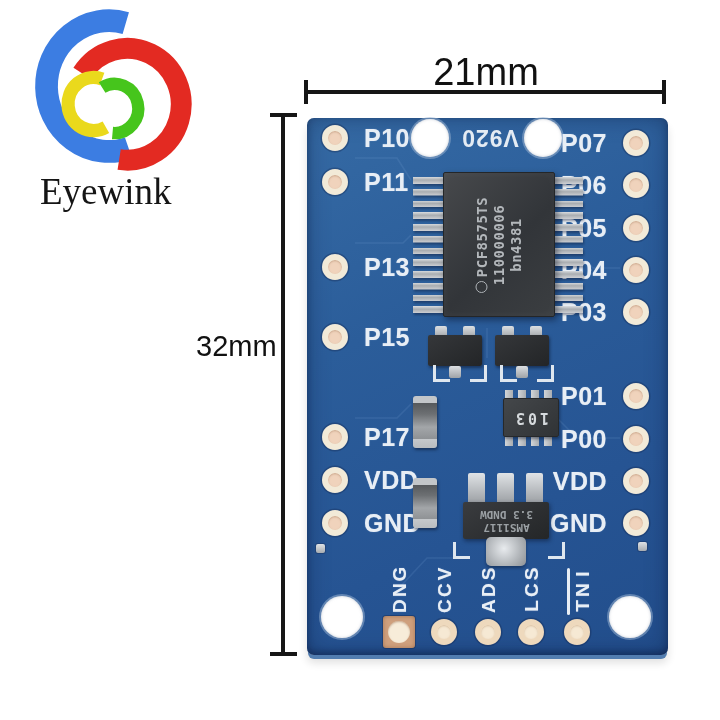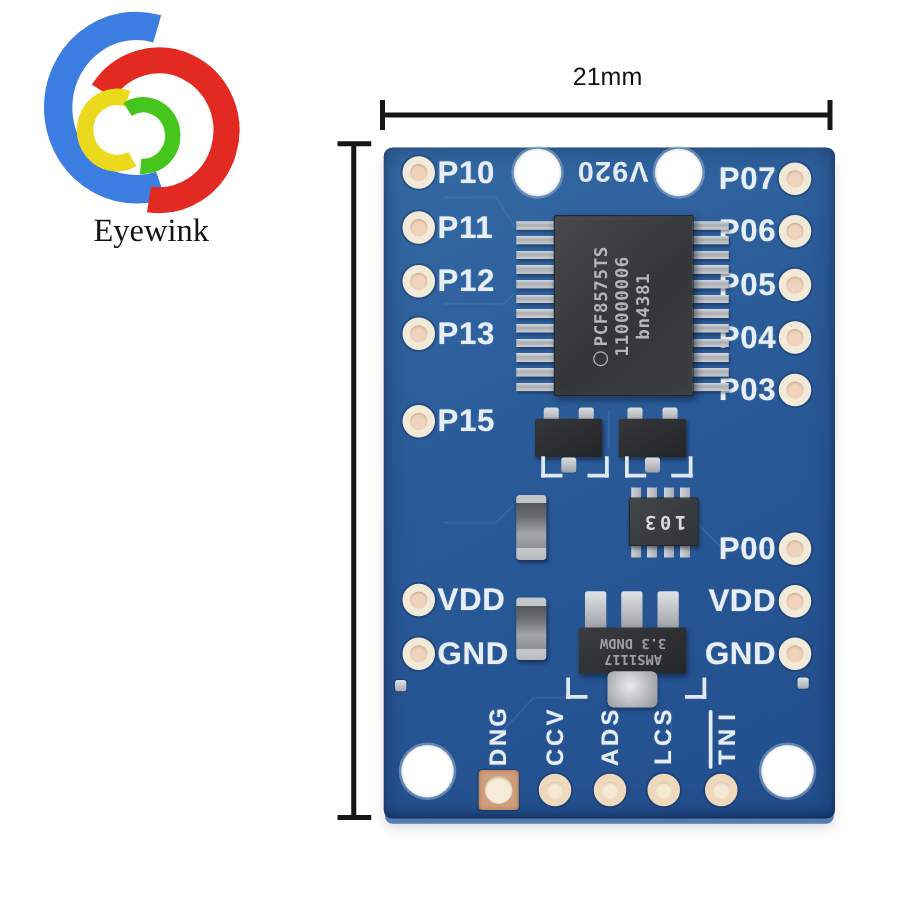--- a/index.html
+++ b/index.html
@@ -1,27 +1,27 @@
 <!DOCTYPE html>
 <html><head>
 <meta charset="utf-8">
 <style>
   html,body{margin:0;padding:0;background:#ffffff;}
   .stage{position:relative;width:720px;height:720px;background:#ffffff;overflow:hidden;
          font-family:"Liberation Sans",sans-serif;}
   .abs{position:absolute;}
 
   
-  #logo-caption{position:absolute;left:40px;top:170px;width:162px;text-align:center;
-    font-family:"Liberation Serif",serif;font-size:26px;color:#151515;}
+  #logo-caption{position:absolute;left:40px;top:170px;width:162px;
+    font-family:"Liberation Serif",serif;font-size:37px;color:#151515;}
 
   
   .dim{background:#161616;}
   #dim-h-label{position:absolute;left:307px;top:51px;width:358px;text-align:center;
-    font-size:20px;color:#111;}
+    font-size:38px;color:#111;}
   #dim-v-label{position:absolute;left:196px;top:330px;width:76px;text-align:right;
     font-size:29px;color:#111;}
 
   
   #pcb{position:absolute;left:307px;top:118px;width:361px;height:537px;
     background:linear-gradient(155deg,#356aa4 0%,#2b5d9a 35%,#265493 70%,#224e8c 100%);
     border-radius:7px;
     box-shadow:inset 0 0 22px rgba(5,15,45,.35), inset 0 -3px 6px rgba(5,15,45,.35),
                0 5px 0 -1px #527db0, 0 8px 9px rgba(0,0,0,.12);}
   #traces{position:absolute;left:0;top:0;}
@@ -33,21 +33,21 @@
   .pad{width:14px;height:14px;border-radius:50%;background:#f0d3bc;
     border:6px solid #f2ead8;box-shadow:0 0 0 1.5px rgba(20,40,80,.35), inset 0 1px 2px rgba(170,130,100,.55);}
   .bpad{position:absolute;top:501px;width:14px;height:14px;border-radius:50%;background:#f6e9d4;
     border:6px solid #eed9bd;box-shadow:0 0 0 1.5px rgba(20,40,80,.35), inset 0 1px 2px rgba(190,150,110,.5);}
   .gsq{position:absolute;left:76px;top:498px;width:32px;height:32px;border-radius:3px;
     background:#cfa07d;box-shadow:0 0 0 1px rgba(20,40,80,.4), inset 0 0 4px rgba(120,70,40,.5);}
   .gsq::after{content:'';position:absolute;inset:5px;border-radius:50%;background:#f7ecd9;
     box-shadow:inset 0 1px 2px rgba(170,130,100,.6);}
 
   
-  .lrow,.rrow{position:absolute;height:28px;display:flex;align-items:center;gap:2px;}
+  .lrow,.rrow{position:absolute;height:28px;display:flex;align-items:center;gap:16px;}
   .lrow{left:15px;}
   .rrow{right:19px;flex-direction:row;}
   .silk{color:#e8eef5;font-weight:bold;font-size:25px;letter-spacing:.5px;
     text-shadow:0 0 1px rgba(220,235,255,.55);white-space:nowrap;}
 
   
   .blabel{position:absolute;top:448px;width:26px;height:52px;}
   .vtext{display:block;}
   .vtext i{display:block;font-style:normal;width:26px;height:16px;line-height:16px;
     text-align:center;transform:rotate(-90deg);color:#e8eef5;font-weight:bold;font-size:19px;
@@ -115,20 +115,21 @@
     <path d="M 93,79 A 27,28 0 1 0 97,130" fill="none" stroke="#ead91c" stroke-width="14"></path>
     <path d="M 93,88 A 25,26 0 1 1 104,136" fill="none" stroke="#46c51c" stroke-width="13"></path>
   </svg>
   <div id="logo-caption">Eyewink</div>
 
   <div id="dim-h-label">21mm</div>
   <div class="abs dim" style="left:306px;top:90px;width:358px;height:4px;"></div>
   <div class="abs dim" style="left:304px;top:80px;width:4px;height:24px;"></div>
   <div class="abs dim" style="left:662px;top:80px;width:4px;height:24px;"></div>
 
+  <div id="dim-v-label">32mm</div>
   <div class="abs dim" style="left:281px;top:114px;width:4px;height:542px;"></div>
   <div class="abs dim" style="left:270px;top:113px;width:27px;height:4px;"></div>
   <div class="abs dim" style="left:270px;top:652px;width:27px;height:4px;"></div>
 
   <div id="pcb">
 
     <svg id="traces" width="361" height="537" viewBox="0 0 361 537">
       <g fill="none" stroke="#7fa8d8" stroke-width="1.5" opacity="0.16">
         <path d="M 48,40 L 90,40 L 104,62"></path>
         <path d="M 48,125 L 96,125 L 104,117"></path>
@@ -149,31 +150,31 @@
     <div id="silk-v920">V920</div>
 
     <div class="lrow" style="top:6px;">
         <span class="pad"></span>
         <span class="silk">P10</span>
       </div>
     <div class="lrow" style="top:50px;">
         <span class="pad"></span>
         <span class="silk">P11</span>
       </div>
-    <div class="lrow" style="top:93px;">
-        <span class="pad"></span>
-        <span class="silk">P12</span>
-      </div>
     <div class="lrow" style="top:135px;">
         <span class="pad"></span>
         <span class="silk">P13</span>
       </div>
     <div class="lrow" style="top:205px;">
         <span class="pad"></span>
         <span class="silk">P15</span>
+      </div>
+    <div class="lrow" style="top:305px;">
+        <span class="pad"></span>
+        <span class="silk">P17</span>
       </div>
     <div class="lrow" style="top:348px;">
         <span class="pad"></span>
         <span class="silk">VDD</span>
       </div>
     <div class="lrow" style="top:391px;">
         <span class="pad"></span>
         <span class="silk">GND</span>
       </div>
 
@@ -188,20 +189,24 @@
     <div class="rrow" style="top:96px;">
         <span class="silk">P05</span>
         <span class="pad"></span>
       </div>
     <div class="rrow" style="top:138px;">
         <span class="silk">P04</span>
         <span class="pad"></span>
       </div>
     <div class="rrow" style="top:180px;">
         <span class="silk">P03</span>
+        <span class="pad"></span>
+      </div>
+    <div class="rrow" style="top:264px;">
+        <span class="silk">P01</span>
         <span class="pad"></span>
       </div>
     <div class="rrow" style="top:307px;text-align:center;">
         <span class="silk">P00</span>
         <span class="pad"></span>
       </div>
     <div class="rrow" style="top:349px;">
         <span class="silk">VDD</span>
         <span class="pad"></span>
       </div>

